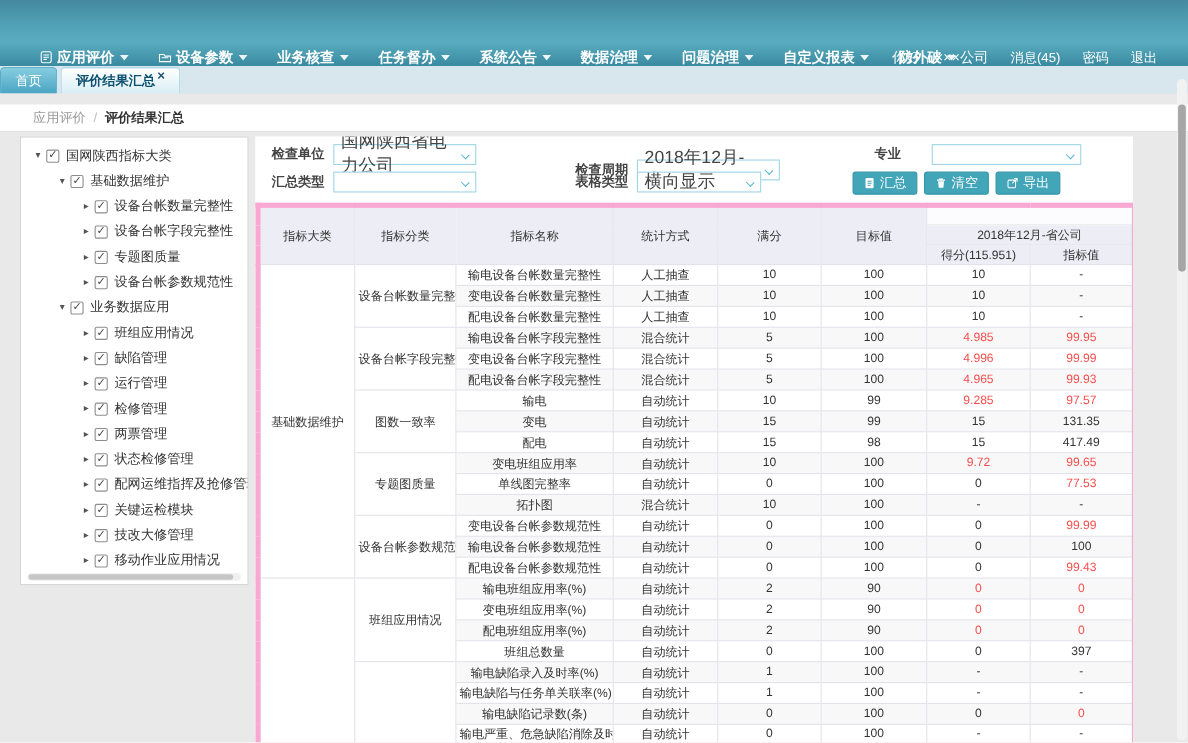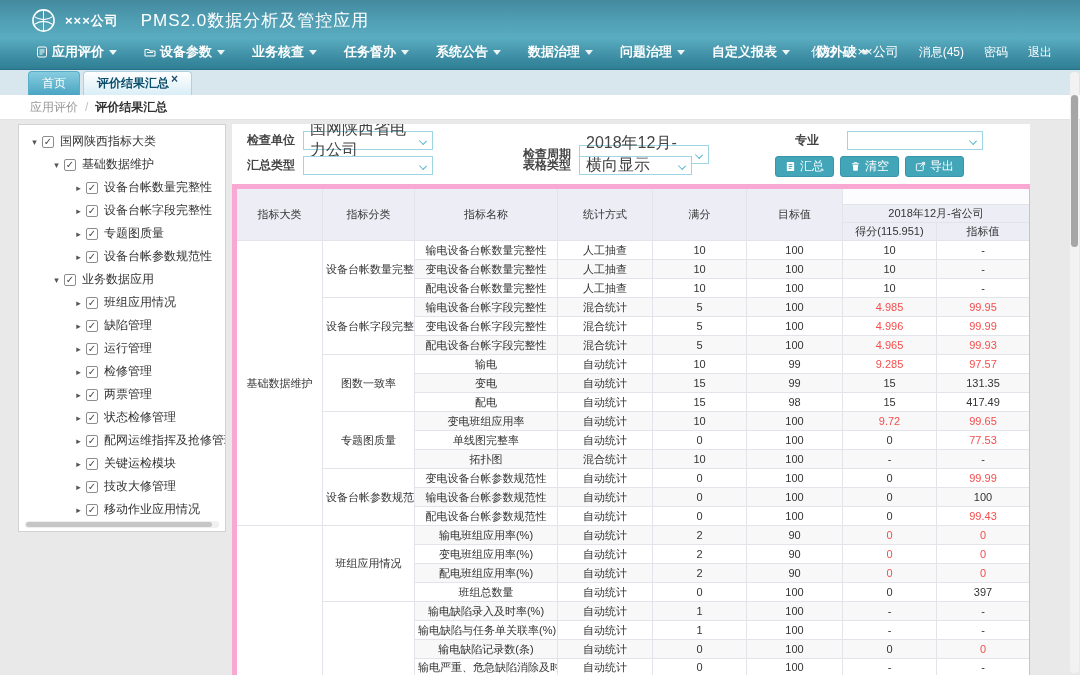--- a/index.html
+++ b/index.html
@@ -17,22 +17,22 @@
   .nav-row { position:absolute; left:36px; top:38px; height:28px; display:flex; align-items:center; gap:27px; }
   .menu-item { display:flex; align-items:center; color:#fff; font-size:13px; font-weight:bold; cursor:pointer; }
   .menu-item .mi { display:inline-flex; margin-right:4px; }
   .caret { width:0; height:0; border-left:4px solid transparent; border-right:4px solid transparent;
     border-top:5px solid #fff; margin-left:5px; opacity:.9; }
   .right-group { position:absolute; right:28px; top:38px; height:28px; display:flex; align-items:center; gap:20px;
     color:#fff; font-size:12px; }
   .right-group .big { font-size:13px; }
 
   
-  .tab-bar { position:absolute; left:0; top:70px; width:1080px; height:25px; background:#d8e6ee;
-    display:flex; align-items:flex-end; padding-left:28px; gap:3px; }
+  .tab-bar { position:absolute; left:0; top:60px; width:1080px; height:25px; background:#d8e6ee;
+    display:flex; align-items:flex-end; gap:3px; }
   .tab { height:24px; padding:0 13px; border-radius:4px 4px 0 0; font-size:12px; display:flex;
     align-items:center; cursor:pointer; }
   .tab { background:linear-gradient(180deg,#86ccdf 0%,#4aa5c3 100%); color:#fff; border:1px solid #58aec9; border-bottom:none; }
   .tab.active { background:linear-gradient(180deg,#ffffff 0%,#d9eef6 100%); color:#0d4f6e; font-weight:bold;
     border:1px solid #abd3e2; border-bottom:none; }
   .tab-close { font-size:12px; color:#20506a; margin-left:2px; position:relative; top:-5px; font-weight:bold; cursor:pointer; }
 
   
   .breadcrumb { position:absolute; left:0; top:95px; width:1080px; height:25px; background:#ffffff;
     border-bottom:1px solid #e3e3e3; display:flex; align-items:center; padding-left:30px; font-size:12px; gap:7px; }
@@ -78,32 +78,20 @@
   #grid .red { color:#f64d4d; }
 
   
   .v-scroll { position:absolute; right:1px; top:72px; width:9px; height:601px; background:#f2f2f2; border-radius:4px; }
   .v-scroll .thumb { position:absolute; left:1px; top:23px; width:7px; height:152px; background:#a6a6a6; border-radius:4px; }
 </style>
 </head>
 <body>
 
 <div class="app-header">
-  <div class="brand-row">
-    <span class="logo">
-      <svg viewBox="0 0 28 28" width="27" height="27">
-        <circle cx="14" cy="14" r="11" fill="none" stroke="#fff" stroke-width="1.6"></circle>
-        <path d="M4.5 10c6.3 4.2 12.7 4.2 19 0" fill="none" stroke="#fff" stroke-width="1.2"></path>
-        <path d="M4.5 18c6.3-4.2 12.7-4.2 19 0" fill="none" stroke="#fff" stroke-width="1.2"></path>
-        <path d="M14 3v22" stroke="#fff" stroke-width="1.1"></path>
-      </svg>
-    </span>
-    <span class="company">×××公司</span>
-    <span class="app-title">PMS2.0数据分析及管控应用</span>
-  </div>
   <div class="nav-row">
       <div class="menu-item">
         <span class="mi">
           <svg viewBox="0 0 12 12" width="12" height="12">
             <rect x="1.5" y="1" width="9" height="10" rx="1.5" fill="none" stroke="#fff"></rect>
             <path d="M3.5 4h5M3.5 6h5M3.5 8h3" stroke="#fff" stroke-width="1" fill="none"></path>
           </svg>
         </span>
         <span>应用评价</span>
         <span class="caret"></span>

